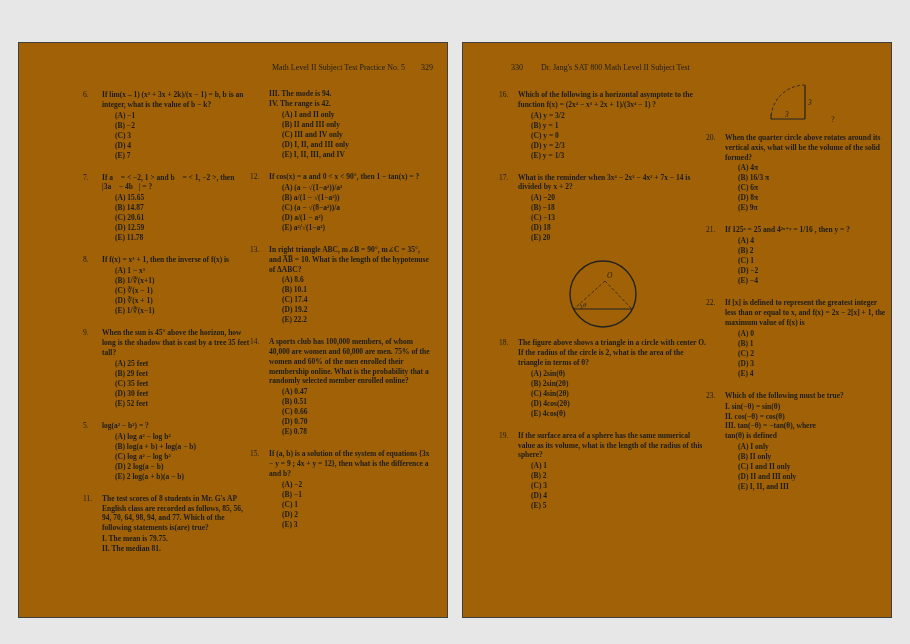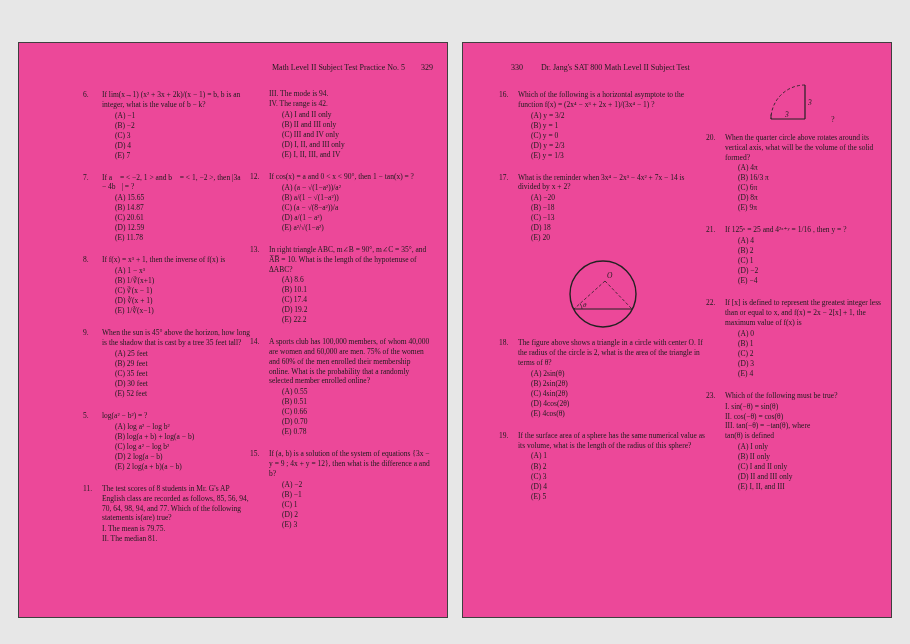--- a/index.html
+++ b/index.html
@@ -5,41 +5,41 @@
   html,body{margin:0;padding:0;}
   body{
     width:910px;height:644px;overflow:hidden;
     background:#e7e7e7;
     font-family:"Liberation Serif","DejaVu Serif",serif;
     color:#1c1c1c;
   }
   .canvas{position:relative;width:910px;height:644px;}
   .page{
     position:absolute;top:42px;width:430px;height:576px;
-    background:#ec4899;border:1px solid #3f3f3f;box-sizing:border-box;
+    background:#a16207;border:1px solid #3f3f3f;box-sizing:border-box;
   }
   .page-left{left:18px;}
   .page-right{left:462px;}
   .header{position:absolute;top:20px;font-size:8px;white-space:nowrap;}
   .page-left .header{right:14px;}
   .page-left .header .pgnum{margin-left:16px;}
   .page-right .header{left:48px;}
   .page-right .header .pgnum{margin-right:18px;}
   .cols{position:absolute;left:0;right:0;bottom:0;display:flex;}
   .page-left .cols{top:44px;padding-left:64px;}
   .page-right .cols{top:30px;padding-left:36px;}
   .col{display:flex;flex-direction:column;box-sizing:border-box;}
   .page-left .cols .col:first-child{margin-top:3px;width:167px;}
   .page-left .cols .col:last-child{margin-top:2px;width:181px;}
   .page-right .cols .col:first-child{margin-top:17px;width:207px;}
   .page-right .cols .col:last-child{margin-top:3px;width:182px;}
   .q{margin-bottom:12px;}
   .qrow{display:flex;align-items:flex-start;}
   .qnum{width:19px;flex:none;font-size:7.5px;line-height:1.3;}
-  .qbody{flex:1;font-size:7.5px;line-height:1.3;min-width:0;}
+  .qbody{flex:1;font-size:7.5px;line-height:1.3;min-width:0;font-weight:bold;}
   .qtext{margin-bottom:1px;}
   .items{margin:0 0 1px 0;}
   .items.center{text-align:left;}
   .items.left{}
   .item{line-height:1.32;}
   .choices{margin-left:13px;}
   .choice{line-height:1.34;white-space:nowrap;}
   .fig{display:flex;justify-content:center;align-items:flex-end;margin:2px 0 7px 0;}
   .fig .extra{font-size:7.5px;margin-left:10px;margin-bottom:2px;}
   svg text{font-family:"Liberation Serif","DejaVu Serif",serif;font-style:italic;}
@@ -191,21 +191,21 @@
                 </div>
               </div>
             </div>
           </div>
           <div class="q">
             <div class="qrow">
               <div class="qnum">14.</div>
               <div class="qbody">
                 <div class="qtext">A sports club has 100,000 members, of whom 40,000 are women and 60,000 are men. 75% of the women and 60% of the men enrolled their membership online. What is the probability that a randomly selected member enrolled online?</div>
                 <div class="choices">
-                  <div class="choice">(A)  0.55</div>
+                  <div class="choice">(A)  0.47</div>
                   <div class="choice">(B)  0.51</div>
                   <div class="choice">(C)  0.66</div>
                   <div class="choice">(D)  0.70</div>
                   <div class="choice">(E)  0.78</div>
                 </div>
               </div>
             </div>
           </div>
           <div class="q">
             <div class="qrow">

